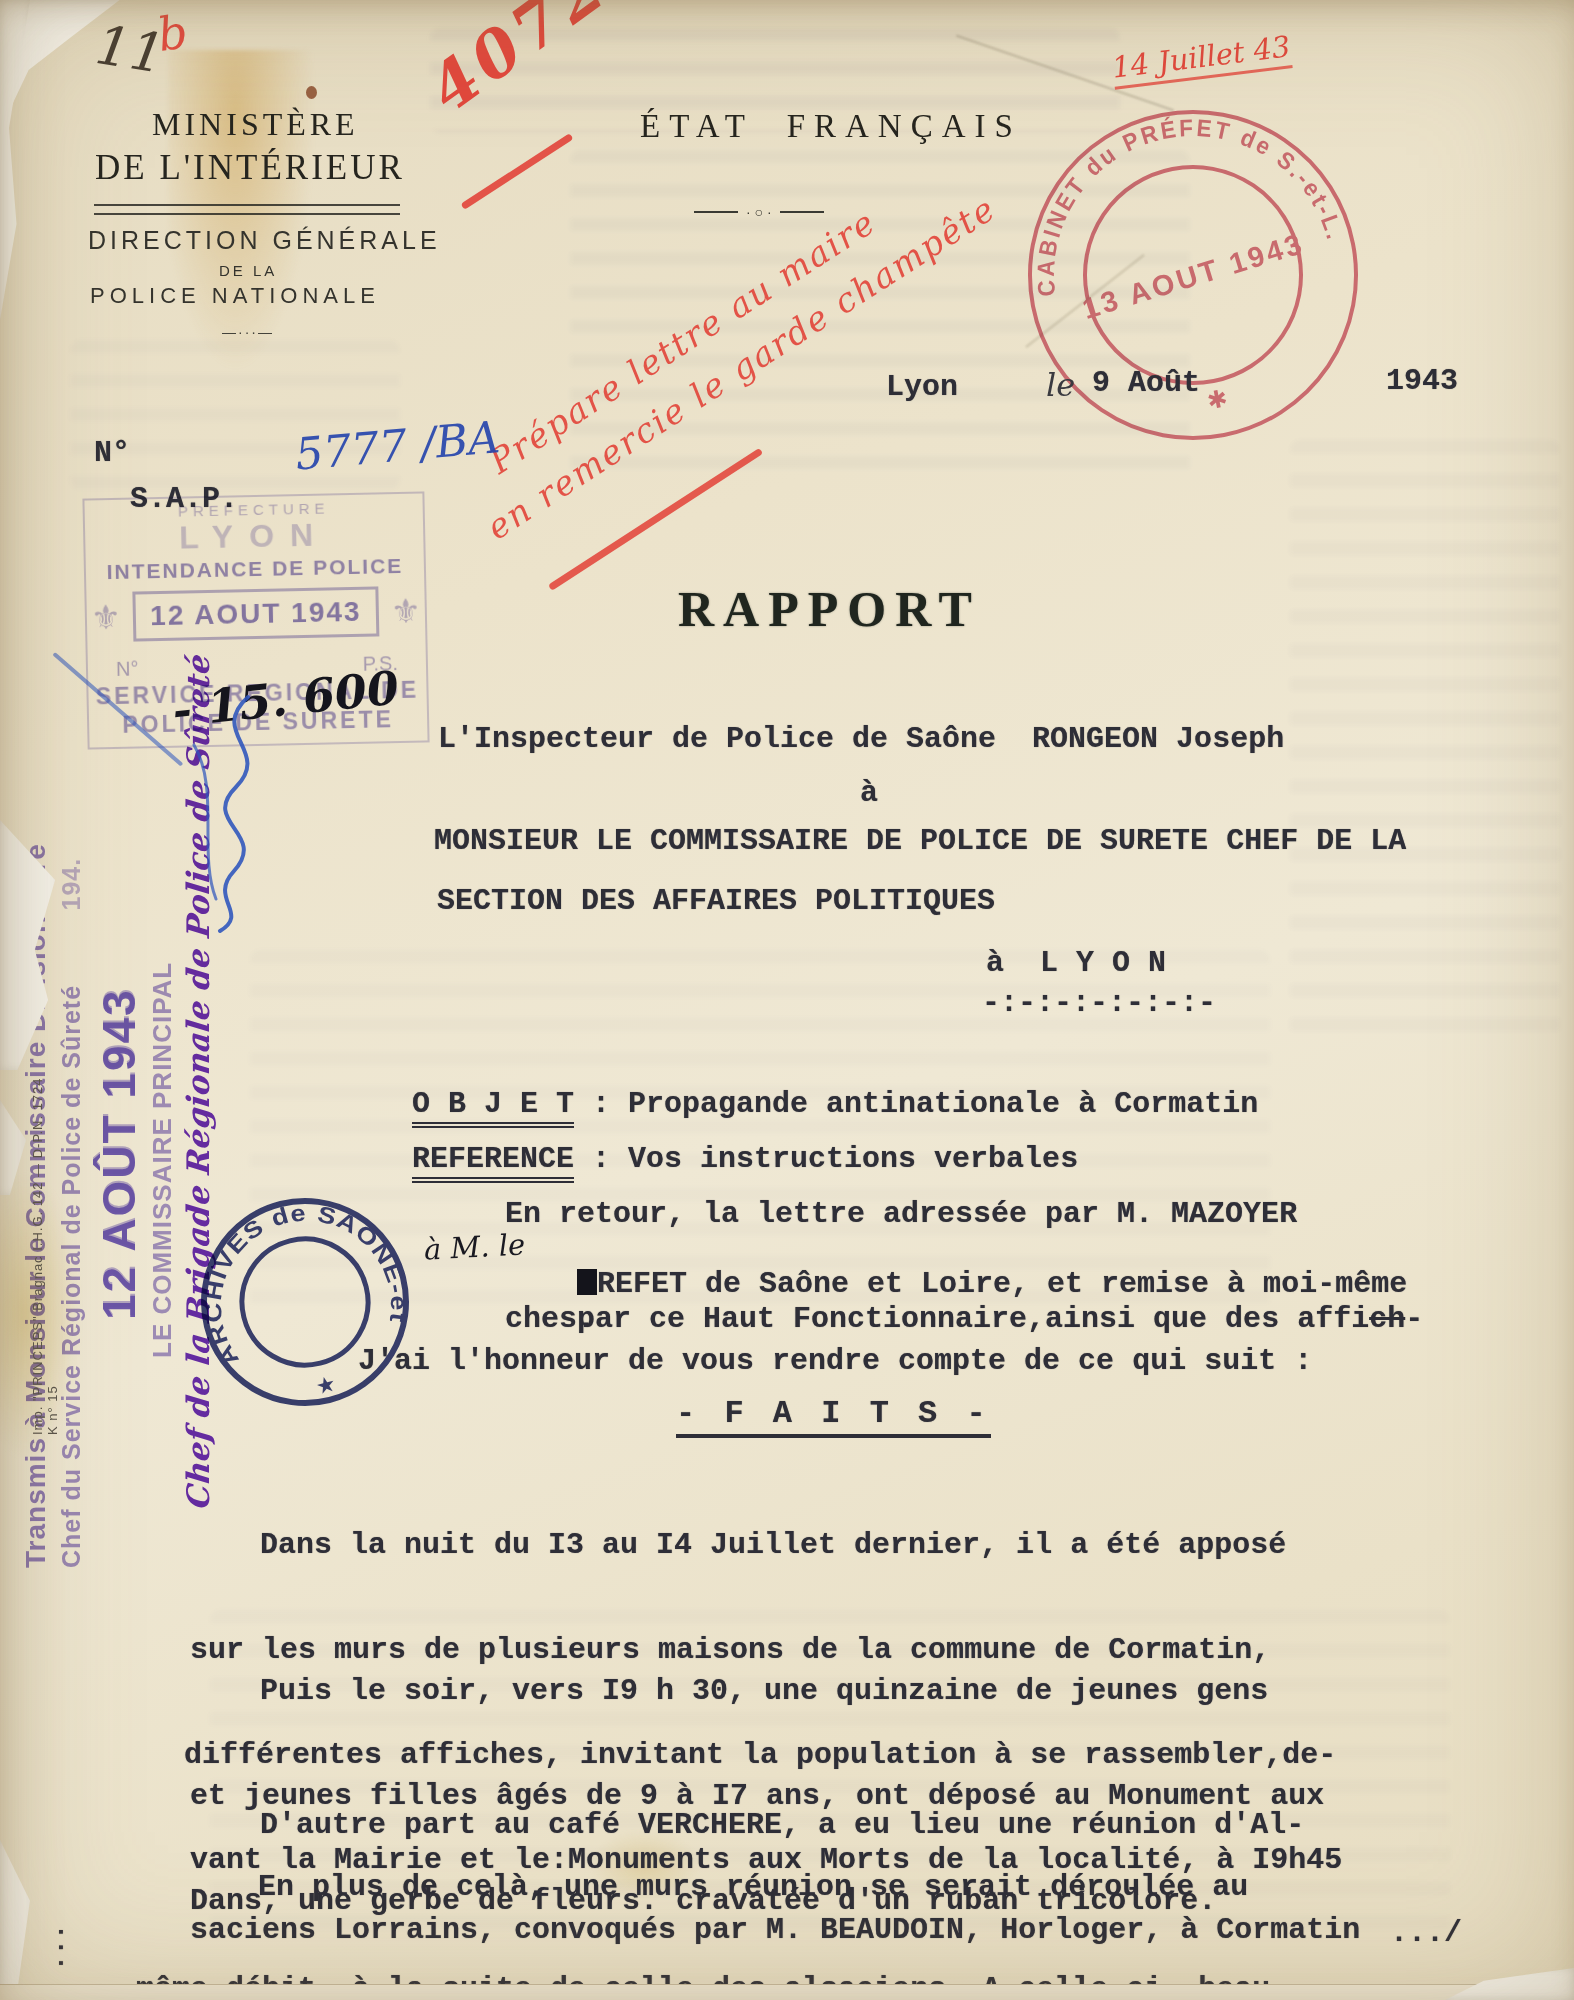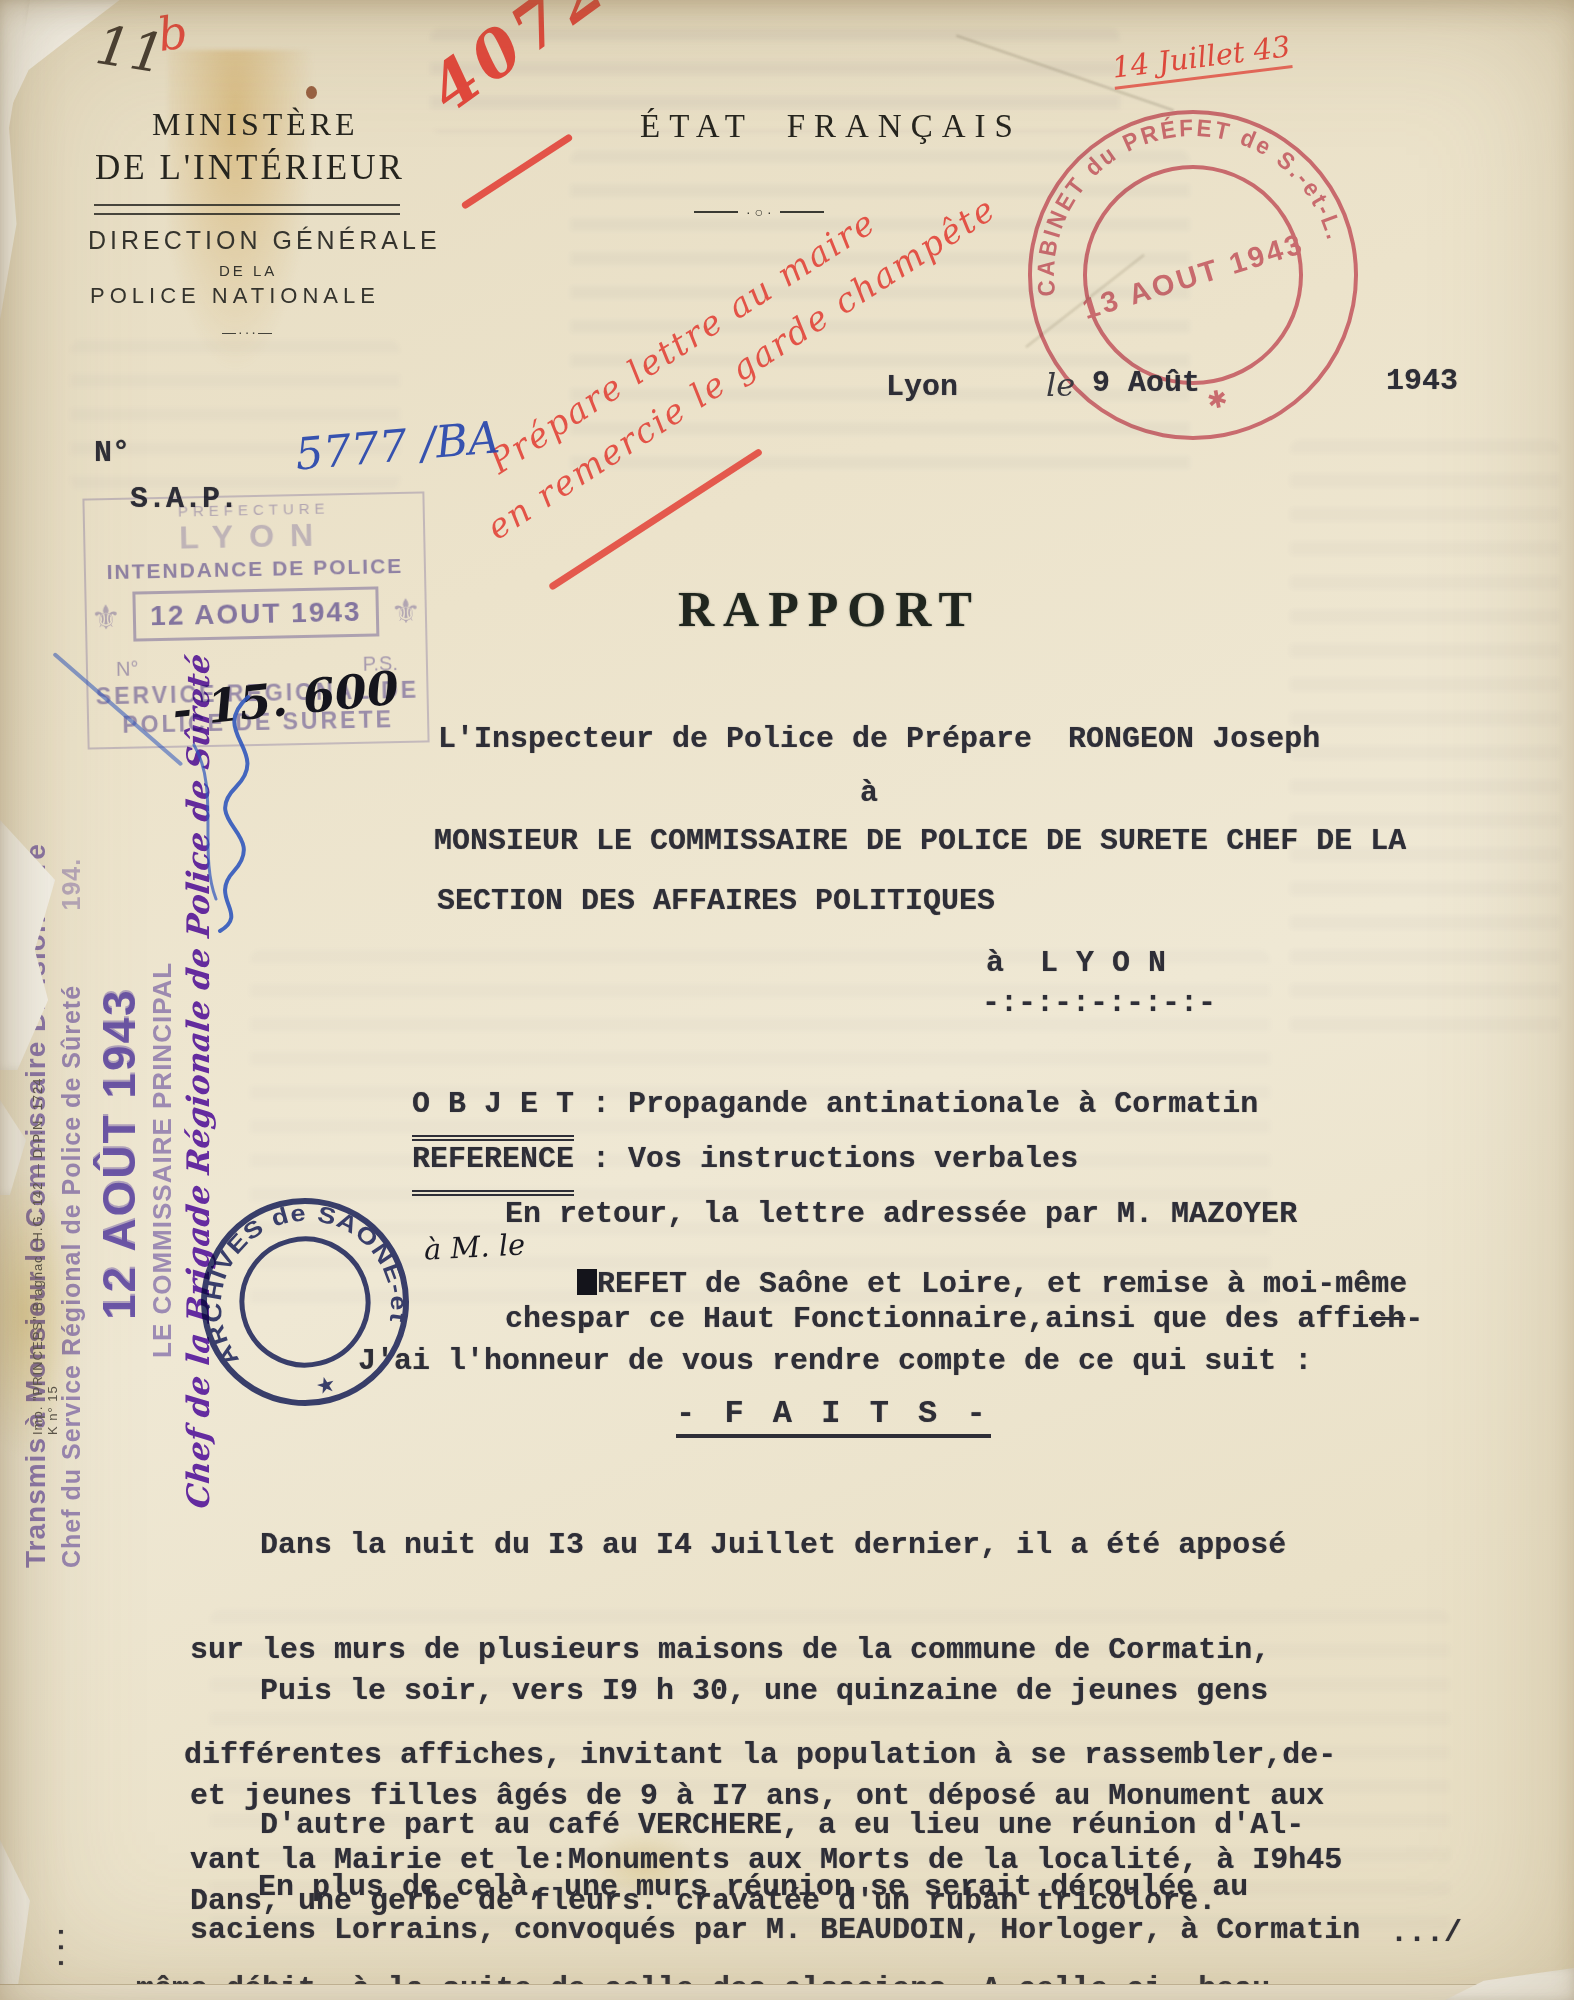--- a/index.html
+++ b/index.html
@@ -7,21 +7,21 @@
     background:linear-gradient(160deg,#e6dcc2 0%,#ece3cb 30%,#efe8d4 55%,#eae1c8 80%,#e7ddc2 100%);
     font-family:"Liberation Sans",sans-serif;}
   .page::after{content:"";position:absolute;inset:0;pointer-events:none;
     box-shadow:inset 0 0 140px rgba(140,115,70,.30), inset 25px 0 60px -20px rgba(120,95,55,.22), inset 0 12px 30px -10px rgba(120,95,55,.35);}
   .abs{position:absolute;}
   .tw{font-family:"Liberation Mono",monospace;font-weight:700;color:#2e2e37;font-size:30px;
       line-height:35px;white-space:pre;text-shadow:0 0 1px rgba(46,46,55,.55);}
   .serif{font-family:"Liberation Serif",serif;color:#26251f;}
   .hand{font-family:"DejaVu Serif",serif;font-style:italic;}
   .red{color:#e23b31;}
-  .u2{border-bottom:6px double #2e2e37;padding-bottom:14px;}
+  .u2{border-bottom:6px double #2e2e37;padding-bottom:1px;}
   .strike{text-decoration:line-through;}
   .ghost{background:repeating-linear-gradient(180deg, rgba(98,98,122,.055) 0 13px, transparent 13px 34px);
          filter:blur(2px);border-radius:10px;}
   .tear{background:#f8f6ef;box-shadow:inset 0 0 8px rgba(90,80,55,.15);}
   .stamp{mix-blend-mode:multiply;}
   .intendance{color:#8276c2;font-family:"Liberation Sans",sans-serif;}
   .trans-line{font-weight:700;letter-spacing:1px;color:rgba(122,100,198,.82);}
 </style>
 </head>
 <body>
@@ -124,21 +124,21 @@
   </div>
 
   <div class="abs" style="left:55px;top:652px;width:170px;height:4px;background:rgba(45,85,189,.55);transform:rotate(41deg);transform-origin:0 0;border-radius:3px;"></div>
   <svg class="abs" style="left:150px;top:685px;opacity:.88;" width="150" height="250" viewBox="0 0 150 250">
     <path d="M 98,12 C 58,48 122,66 86,102 C 50,138 118,148 84,186 C 58,214 100,228 70,246" stroke="#2d55bd" stroke-width="4" fill="none" stroke-linecap="round"></path>
     <path d="M 44,60 C 70,104 48,168 66,214" stroke="#2d55bd" stroke-width="3" fill="none" stroke-linecap="round" opacity=".8"></path>
   </svg>
 
   <div class="abs serif" style="left:678px;top:580px;font-size:50px;font-weight:700;letter-spacing:9px;color:#20261f;text-shadow:0 0 2px rgba(30,40,30,.45);">RAPPORT</div>
 
-  <div class="abs tw" style="left:438px;top:722px;">L'Inspecteur de Police de Prépare  RONGEON Joseph</div>
+  <div class="abs tw" style="left:438px;top:722px;">L'Inspecteur de Police de Saône  RONGEON Joseph</div>
   <div class="abs tw" style="left:860px;top:776px;">à</div>
   <div class="abs tw" style="left:434px;top:824px;">MONSIEUR LE COMMISSAIRE DE POLICE DE SURETE CHEF DE LA</div>
   <div class="abs tw" style="left:437px;top:884px;">SECTION DES AFFAIRES POLITIQUES</div>
   <div class="abs tw" style="left:986px;top:946px;">à  L Y O N</div>
   <div class="abs tw" style="left:982px;top:986px;">-:-:-:-:-:-:-</div>
 
   <div class="abs tw" style="left:340px;top:1052px;">
     <span class="u2">O B J E T</span><span> : Propagande antinationale à Cormatin</span>
   </div>
   <div class="abs tw" style="left:340px;top:1107px;">

